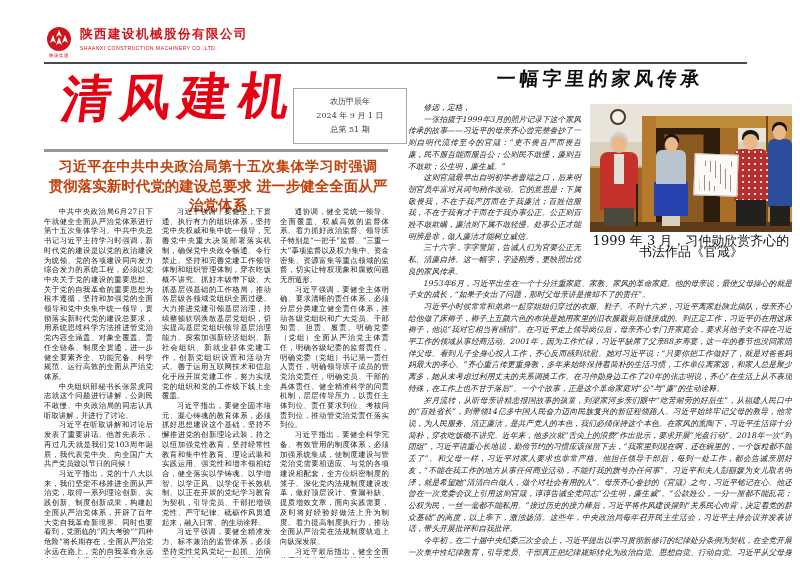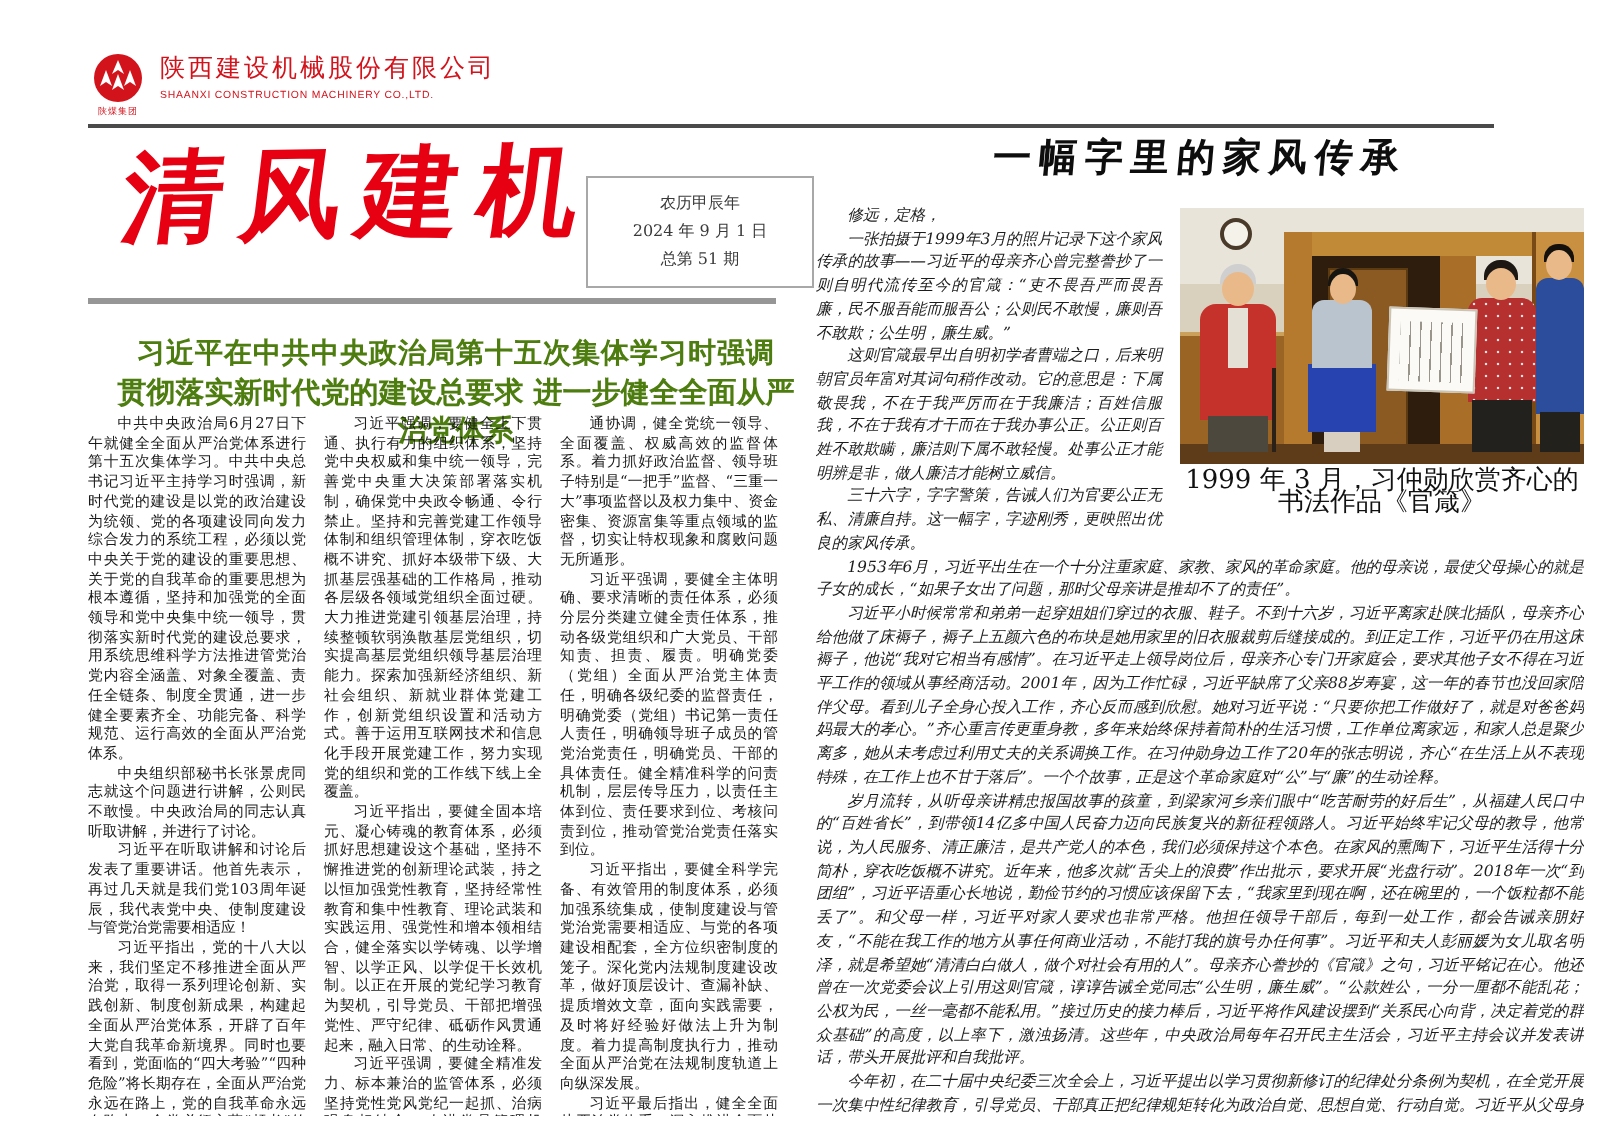--- a/index.html
+++ b/index.html
@@ -4,36 +4,36 @@
 <style>
   html,body{margin:0;padding:0;background:#ffffff;}
   .page{position:relative;width:800px;height:566px;background:#fff;overflow:hidden;
         font-family:"DejaVu Serif","Liberation Serif",serif;color:#141414;}
 
   
   .brand{position:absolute;left:44px;top:26px;display:flex;align-items:flex-start;gap:6px;}
   .logo-wrap{display:flex;flex-direction:column;align-items:center;width:30px;}
   .logo-wrap svg{display:block;}
   .logo-sub{font-size:4.5px;color:#d3131c;letter-spacing:.5px;margin-top:1px;white-space:nowrap;}
-  .brand-cn{font-size:12.5px;font-weight:normal;color:#d3131c;letter-spacing:1.5px;
+  .brand-cn{font-size:12.5px;font-weight:bold;color:#d3131c;letter-spacing:1.5px;
             font-family:"Liberation Sans","DejaVu Sans",sans-serif;}
   .brand-en{font-size:5.2px;color:#d3131c;letter-spacing:.4px;margin-top:2px;
             font-family:"Liberation Sans","DejaVu Sans",sans-serif;}
   .top-rule{position:absolute;left:44px;top:62px;width:703px;height:1.5px;background:#4a4a4a;}
 
   .paper-title{position:absolute;left:62px;top:64px;width:230px;margin:0;
                font-size:50px;font-weight:bold;color:#e60012;letter-spacing:9px;
                transform:skewX(-8deg) rotate(-1deg);white-space:nowrap;}
   .issue-box{position:absolute;left:293px;top:88px;width:76px;border:1px solid #a8a8a8;
              padding:6px 18px;text-align:center;font-size:8px;line-height:14px;color:#3a3a3a;}
 
   
   .left-rule{position:absolute;left:44px;top:149px;width:344px;height:3px;background:#969696;}
-  .hl{position:absolute;left:40px;width:352px;margin:12px;text-align:center;
-      color:#4d7c0f;font-weight:bold;}
+  .hl{position:absolute;left:40px;width:352px;margin:2px;text-align:center;
+      color:#c2410c;font-weight:bold;}
   .hl1{top:156px;font-size:14px;letter-spacing:.5px;}
   .hl2{top:175px;font-size:14.5px;letter-spacing:0;}
   .cols{position:absolute;left:44px;top:207px;width:345px;height:351px;display:flex;gap:9px;overflow:hidden;}
   .col{flex:1;font-size:7.4px;line-height:9.7px;text-align:justify;color:#1a1a1a;}
   .col p{margin:0;text-indent:2em;}
 
   
   .r-title{position:absolute;left:408px;top:66px;width:384px;margin:0;text-align:center;
            font-size:19px;font-weight:bold;color:#0d0d0d;letter-spacing:4px;
            transform:skewX(-5deg);}
@@ -116,21 +116,21 @@
   </div>
 
   <div class="left-rule"></div>
   <h2 class="hl hl1">习近平在中共中央政治局第十五次集体学习时强调</h2>
   <h2 class="hl hl2">贯彻落实新时代党的建设总要求 进一步健全全面从严治党体系</h2>
 
   <div class="cols">
     <div class="col">
       <p>中共中央政治局6月27日下午就健全全面从严治党体系进行第十五次集体学习。中共中央总书记习近平主持学习时强调，新时代党的建设是以党的政治建设为统领、党的各项建设同向发力综合发力的系统工程，必须以党中央关于党的建设的重要思想、关于党的自我革命的重要思想为根本遵循，坚持和加强党的全面领导和党中央集中统一领导，贯彻落实新时代党的建设总要求，用系统思维科学方法推进管党治党内容全涵盖、对象全覆盖、责任全链条、制度全贯通，进一步健全要素齐全、功能完备、科学规范、运行高效的全面从严治党体系。</p>
       <p>中央组织部秘书长张景虎同志就这个问题进行讲解，公则民不敢慢。中央政治局的同志认真听取讲解，并进行了讨论。</p>
-      <p>习近平在听取讲解和讨论后发表了重要讲话。他首先表示，再过几天就是我们党103周年诞辰，我代表党中央、使制度建设与管党治党需要相适应！</p>
+      <p>习近平在听取讲解和讨论后发表了重要讲话。他首先表示，再过几天就是我们党103周年诞辰，我代表党中央、向全国广大共产党员致以节日的问候！</p>
       <p>习近平指出，党的十八大以来，我们坚定不移推进全面从严治党，取得一系列理论创新、实践创新、制度创新成果，构建起全面从严治党体系，开辟了百年大党自我革命新境界。同时也要看到，党面临的“四大考验”“四种危险”将长期存在，全面从严治党永远在路上，党的自我革命永远在路上。全党必须永葆“赶考”的清醒和坚定，以健全全面从严治党体系为有效途径，不断把新时代党的建设新的伟大工程推向前进。</p>
     </div>
     <div class="col">
       <p>习近平强调，要健全上下贯通、执行有力的组织体系，坚持党中央权威和集中统一领导，完善党中央重大决策部署落实机制，确保党中央政令畅通、令行禁止。坚持和完善党建工作领导体制和组织管理体制，穿衣吃饭概不讲究、抓好本级带下级、大抓基层强基础的工作格局，推动各层级各领域党组织全面过硬。大力推进党建引领基层治理，持续整顿软弱涣散基层党组织，切实提高基层党组织领导基层治理能力。探索加强新经济组织、新社会组织、新就业群体党建工作，创新党组织设置和活动方式。善于运用互联网技术和信息化手段开展党建工作，努力实现党的组织和党的工作线下线上全覆盖。</p>
       <p>习近平指出，要健全固本培元、凝心铸魂的教育体系，必须抓好思想建设这个基础，坚持不懈推进党的创新理论武装，持之以恒加强党性教育，坚持经常性教育和集中性教育、理论武装和实践运用、强党性和增本领相结合，健全落实以学铸魂、以学增智、以学正风、以学促干长效机制。以正在开展的党纪学习教育为契机，引导党员、干部把增强党性、严守纪律、砥砺作风贯通起来，融入日常、的生动诠释。</p>
       <p>习近平强调，要健全精准发力、标本兼治的监管体系，必须坚持党性党风党纪一起抓、治病强身相结合，改进党员管理机制，完善从严管理监督干部机制，健全正风肃纪常态化机制，完善一体推进不敢腐、不能腐、不想腐工作机制。坚持党的自我监督和人民监督相结合，促进各类监督贯</p>
     </div>
     <div class="col">
       <p>通协调，健全党统一领导、全面覆盖、权威高效的监督体系。着力抓好政治监督、领导班子特别是“一把手”监督、“三重一大”事项监督以及权力集中、资金密集、资源富集等重点领域的监督，切实让特权现象和腐败问题无所遁形。</p>
       <p>习近平强调，要健全主体明确、要求清晰的责任体系，必须分层分类建立健全责任体系，推动各级党组织和广大党员、干部知责、担责、履责。明确党委（党组）全面从严治党主体责任，明确各级纪委的监督责任，明确党委（党组）书记第一责任人责任，明确领导班子成员的管党治党责任，明确党员、干部的具体责任。健全精准科学的问责机制，层层传导压力，以责任主体到位、责任要求到位、考核问责到位，推动管党治党责任落实到位。</p>

